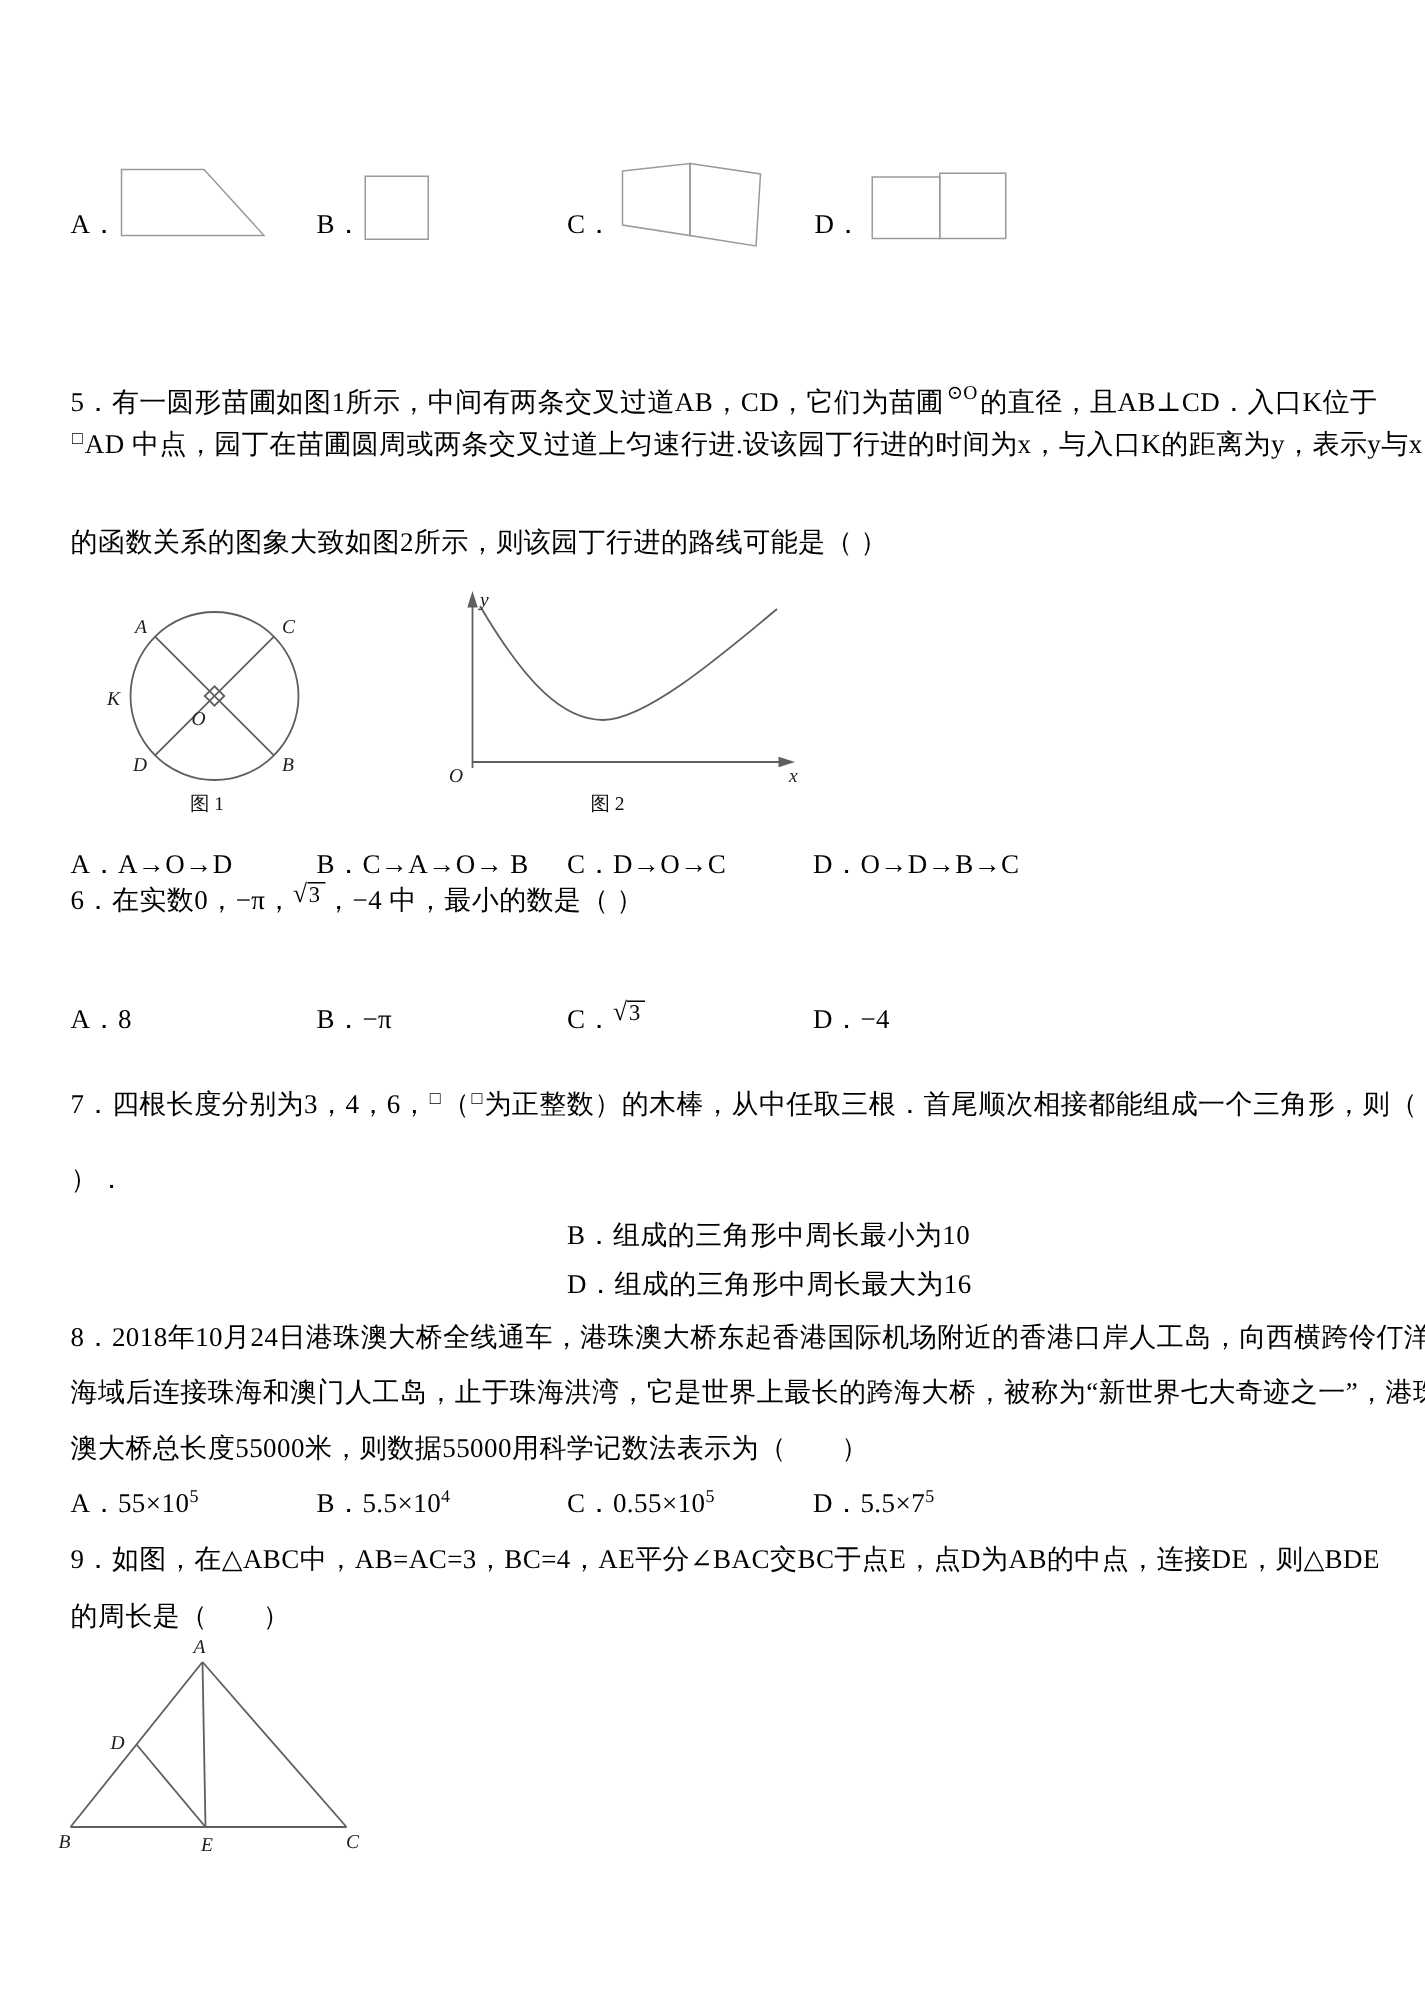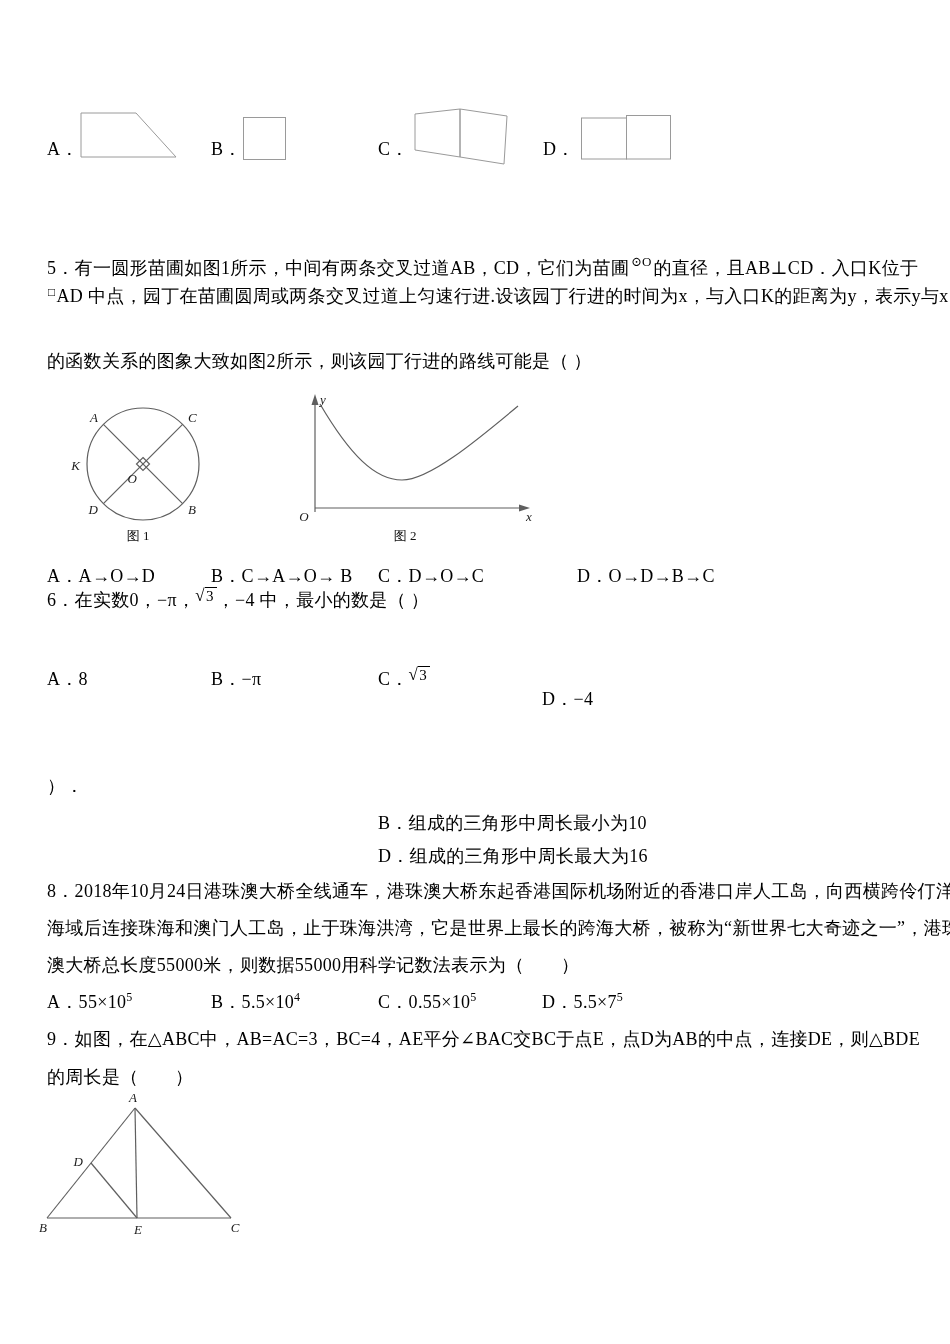--- a/index.html
+++ b/index.html
@@ -82,30 +82,33 @@
     <path class="fig-stroke" d="M30,14 C60,65 85,90 112,90 S185,52 228,16"></path>
     <text x="30" y="14" text-anchor="start">y</text>
     <text x="14" y="131" text-anchor="middle">O</text>
     <text x="236" y="131" text-anchor="start">x</text>
     <text class="caption" x="115" y="150" text-anchor="middle">图 2</text>
   </svg>
 
   <span class="line abs" style="left:47px; top:565px;">A．A→O→D</span>
   <span class="line abs" style="left:211px; top:565px;">B．C→A→O→ B</span>
   <span class="line abs" style="left:378px; top:565px;">C．D→O→C</span>
-  <span class="line abs" style="left:542px; top:565px;margin-left:35px;">D．O→D→B→C</span>
+  <span class="line abs" style="left:542px; top:565px;">D．O→D→B→C</span>
 
   <div class="line abs" style="left:47px; top:589px;">
     <span>6．在实数0，−π，</span><span class="sqrt"><span class="rad">√</span><span class="rand">3</span></span><span>，−4 中，最小的数是（ ）</span>
   </div>
   <span class="line abs" style="left:47px; top:668px;">A．8</span>
   <span class="line abs" style="left:211px; top:668px;">B．−π</span>
   <span class="line abs" style="left:378px; top:668px;"><span>C．</span><span class="sqrt"><span class="rad">√</span><span class="rand">3</span></span></span>
-  <span class="line abs" style="left:542px; top:668px;margin-top:20px;">D．−4</span>
+  <span class="line abs" style="left:542px; top:668px;">D．−4</span>
 
+  <div class="line abs" style="left:47px; top:725px;">
+    <span>7．四根长度分别为3，4，6，</span><span class="notdef">□</span><span>（</span><span class="notdef">□</span><span>为正整数）的木棒，从中任取三根．首尾顺次相接都能组成一个三角形，则（</span>
+  </div>
   <div class="line abs" style="left:47px; top:775px;">）．</div>
   <span class="line abs" style="left:378px; top:812px;">B．组成的三角形中周长最小为10</span>
   <span class="line abs" style="left:378px; top:845px;">D．组成的三角形中周长最大为16</span>
 
   <div class="line abs" style="left:47px; top:880px;">8．2018年10月24日港珠澳大桥全线通车，港珠澳大桥东起香港国际机场附近的香港口岸人工岛，向西横跨伶仃洋</div>
   <div class="line abs" style="left:47px; top:917px;">海域后连接珠海和澳门人工岛，止于珠海洪湾，它是世界上最长的跨海大桥，被称为“新世界七大奇迹之一”，港珠</div>
   <div class="line abs" style="left:47px; top:954px;">澳大桥总长度55000米，则数据55000用科学记数法表示为（　　）</div>
   <span class="line abs" style="left:47px; top:990px;"><span>A．55×10</span><sup class="exp">5</sup></span>
   <span class="line abs" style="left:211px; top:990px;"><span>B．5.5×10</span><sup class="exp">4</sup></span>
   <span class="line abs" style="left:378px; top:990px;"><span>C．0.55×10</span><sup class="exp">5</sup></span>

